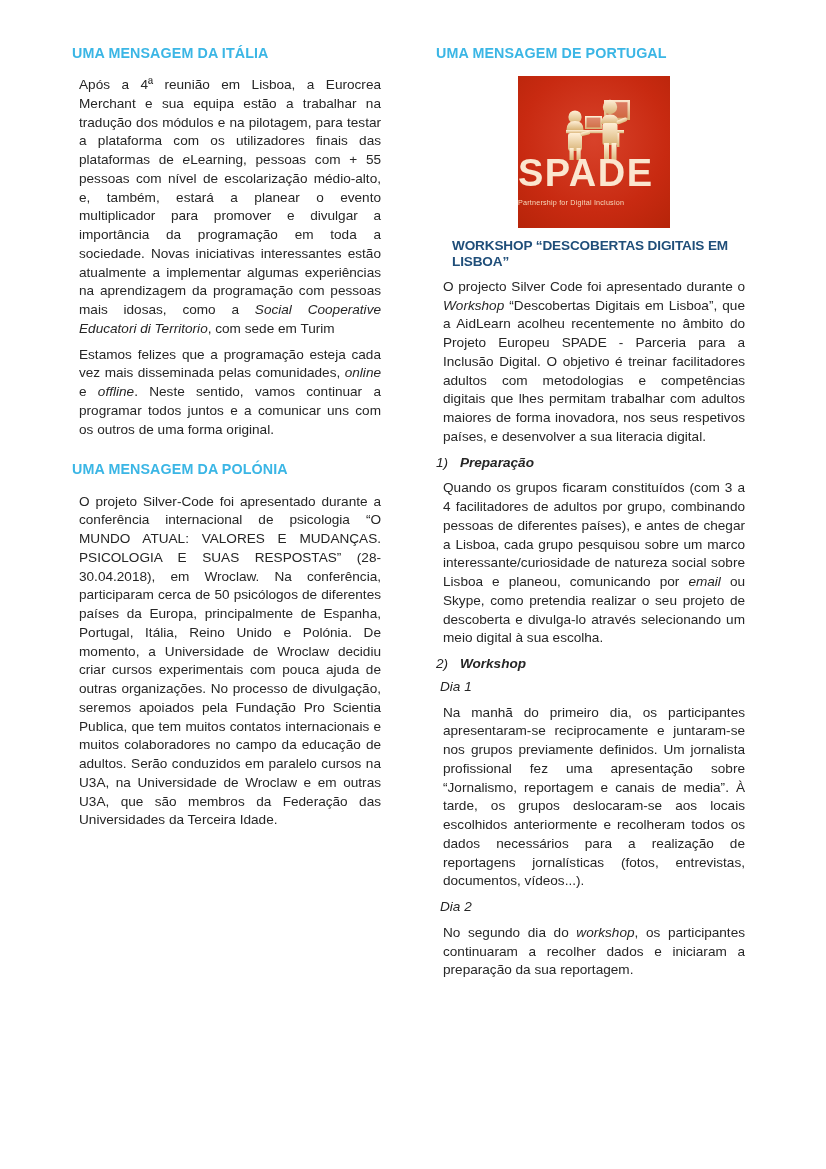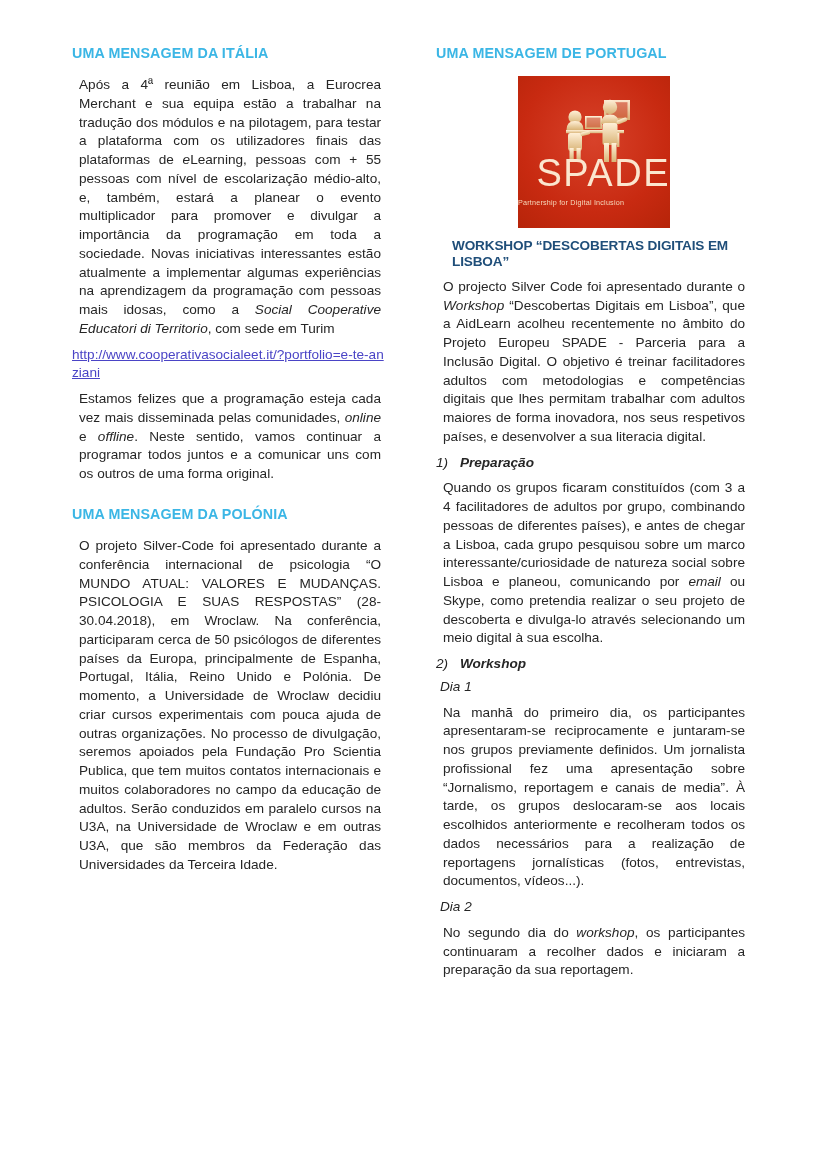--- a/index.html
+++ b/index.html
@@ -105,27 +105,27 @@
     top: 14px;
     left: 0;
     width: 100%;
     height: 74px;
   }
   .spade-word {
     position: absolute;
     top: 78px;
     left: 0;
     width: 100%;
-    text-align: right;
+    text-align: left;
     font-family: "Liberation Sans", sans-serif;
     font-size: 38px;
     letter-spacing: 1.5px;
     color: #FBE6CF;
     line-height: 1;
-    font-weight: 400;
+    font-weight: 700;
   }
   .spade-tag {
     position: absolute;
     top: 123px;
     left: 0;
     width: 100%;
     text-align: left;
     font-family: "Liberation Sans", sans-serif;
     font-size: 7.2px;
     letter-spacing: 0.2px;
@@ -138,21 +138,20 @@
 
 <div class="page">
   <div class="columns">
 
     <div class="col">
 
       <h2 class="section-head">UMA MENSAGEM DA ITÁLIA</h2>
 
       <p class="body"><span>Após a 4ª reunião em Lisboa, a Eurocrea Merchant e sua equipa estão a trabalhar na tradução dos módulos e na pilotagem, para testar a plataforma com os utilizadores finais das plataformas de </span><i>e</i><span>Learning, pessoas com + 55 pessoas com nível de escolarização médio-alto, e, também, estará a planear o evento multiplicador para promover e divulgar a importância da programação em toda a sociedade. Novas iniciativas interessantes estão atualmente a implementar algumas experiências na aprendizagem da programação com pessoas mais idosas, como a </span><i>Social Cooperative Educatori di Territorio</i><span>, com sede em Turim</span></p>
 
-      <a class="link" href="#">http://www.cooperativasocialeet.it/?portfolio=e-te-anziani</a>
 
       <p class="body"><span>Estamos felizes que a programação esteja cada vez mais disseminada pelas comunidades, </span><i>online</i><span> e </span><i>offline</i><span>. Neste sentido, vamos continuar a programar todos juntos e a comunicar uns com os outros de uma forma original.</span></p>
 
       <h2 class="section-head gap-before-lg">UMA MENSAGEM DA POLÓNIA</h2>
 
       <p class="body">O projeto Silver-Code foi apresentado durante a conferência internacional de psicologia “O MUNDO ATUAL: VALORES E MUDANÇAS. PSICOLOGIA E SUAS RESPOSTAS” (28-30.04.2018), em Wroclaw. Na conferência, participaram cerca de 50 psicólogos de diferentes países da Europa, principalmente de Espanha, Portugal, Itália, Reino Unido e Polónia. De momento, a Universidade de Wroclaw decidiu criar cursos experimentais com pouca ajuda de outras organizações. No processo de divulgação, seremos apoiados pela Fundação Pro Scientia Publica, que tem muitos contatos internacionais e muitos colaboradores no campo da educação de adultos. Serão conduzidos em paralelo cursos na U3A, na Universidade de Wroclaw e em outras U3A, que são membros da Federação das Universidades da Terceira Idade.</p>
     </div>
 
     <div class="col">
 

